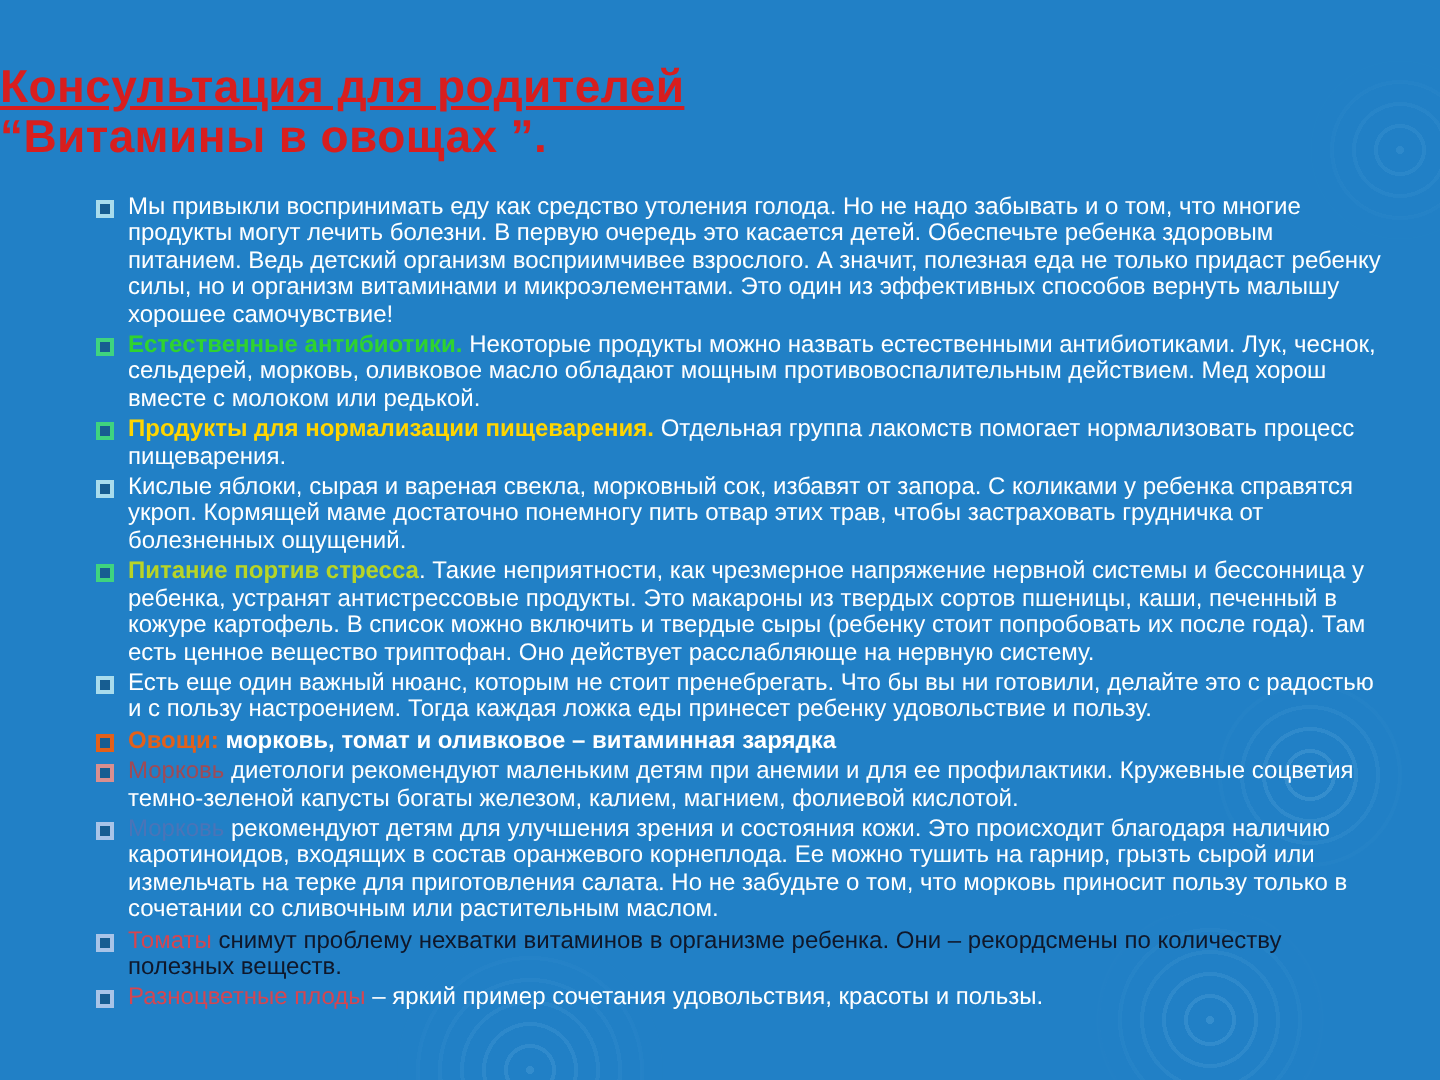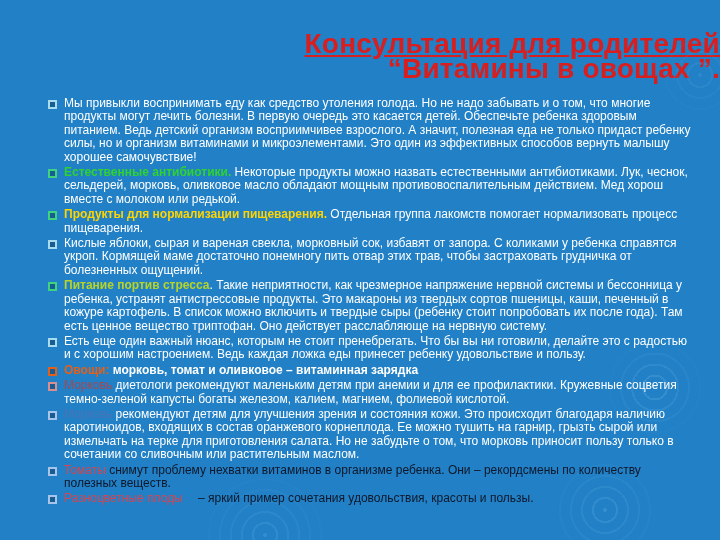--- a/index.html
+++ b/index.html
@@ -21,23 +21,23 @@
     -webkit-mask-image:radial-gradient(circle, rgba(0,0,0,.8) 0%, rgba(0,0,0,0) 70%);
     mask-image:radial-gradient(circle, rgba(0,0,0,.8) 0%, rgba(0,0,0,0) 70%);
     pointer-events:none;
   }
   .r1{left:600px;top:340px;width:110px;height:95px;}
   .r2{left:540px;top:455px;width:130px;height:110px;opacity:.8;}
   .r3{left:190px;top:470px;width:150px;height:130px;opacity:.7;}
   .r4{left:650px;top:30px;width:100px;height:90px;opacity:.5;}
   .title{
     margin-top:31px;
-    text-align:right;
+    text-align:left;
     font-weight:bold;
-    font-size:28px;
+    font-size:23px;
     line-height:25px;
     letter-spacing:.2px;
   }
   .title .line1{text-decoration:underline;}
   .bullets{
     list-style:none;
     margin:16px 26px 0 46px;
     padding:0;
     font-size:12px;
     line-height:13.4px;
@@ -70,20 +70,20 @@
     <div class="line1">Консультация для родителей</div>
     <div class="line2">“Витамины в овощах ”.</div>
   </div>
 
   <ul class="bullets">
       <li class="bullet-item"><span class="marker" style="border-color: rgb(168, 220, 237);"></span><span style="color: rgb(255, 255, 255);">Мы привыкли воспринимать еду как средство утоления голода. Но не надо забывать и о том, что многие продукты могут лечить болезни. В первую очередь это касается детей. Обеспечьте ребенка здоровым питанием. Ведь детский организм восприимчивее взрослого. А значит, полезная еда не только придаст ребенку силы, но и организм витаминами и микроэлементами. Это один из эффективных способов вернуть малышу хорошее самочувствие!</span></li>
       <li class="bullet-item"><span class="marker" style="border-color: rgb(63, 211, 127);"></span><span style="color: rgb(47, 211, 47); font-weight: bold;">Естественные антибиотики.</span><span style="color: rgb(255, 255, 255);"> Некоторые продукты можно назвать естественными антибиотиками. Лук, чеснок, сельдерей, морковь, оливковое масло обладают мощным противовоспалительным действием. Мед хорош вместе с молоком или редькой.</span></li>
       <li class="bullet-item"><span class="marker" style="border-color: rgb(63, 211, 127);"></span><span style="color: rgb(255, 213, 0); font-weight: bold;">Продукты для нормализации пищеварения.</span><span style="color: rgb(255, 255, 255);"> Отдельная группа лакомств помогает нормализовать процесс пищеварения.</span></li>
       <li class="bullet-item"><span class="marker" style="border-color: rgb(168, 220, 237);"></span><span style="color: rgb(255, 255, 255); margin-top: 20px;">Кислые яблоки, сырая и вареная свекла, морковный  сок,  избавят от запора. С коликами у ребенка справятся укроп. Кормящей маме достаточно понемногу пить отвар этих трав, чтобы застраховать грудничка от болезненных ощущений.</span></li>
       <li class="bullet-item"><span class="marker" style="border-color: rgb(63, 211, 127);"></span><span style="color: rgb(184, 212, 38); font-weight: bold;">Питание портив стресса</span><span style="color: rgb(255, 255, 255);">. Такие неприятности, как чрезмерное напряжение нервной системы и бессонница у ребенка, устранят антистрессовые продукты. Это макароны из твердых сортов пшеницы, каши, печенный в кожуре картофель. В список можно включить и твердые сыры (ребенку стоит попробовать их после года). Там есть ценное вещество триптофан. Оно действует расслабляюще на нервную систему.</span></li>
-      <li class="bullet-item"><span class="marker" style="border-color: rgb(168, 220, 237);"></span><span style="color: rgb(255, 255, 255);">Есть еще один важный нюанс, которым не стоит пренебрегать. Что бы вы ни готовили, делайте это с радостью и с хорошим настроением. Ведь  каждая ложка еды принесет ребенку удовольствие и пользу.</span></li>
+      <li class="bullet-item"><span class="marker" style="border-color: rgb(168, 220, 237);"></span><span style="color: rgb(255, 255, 255);">Есть еще один важный нюанс, которым не стоит пренебрегать. Что бы вы ни готовили, делайте это с радостью и с пользу настроением. Тогда  каждая ложка еды принесет ребенку удовольствие и пользу.</span></li>
       <li class="bullet-item"><span class="marker" style="border-color: rgb(226, 96, 26);"></span><span style="color: rgb(226, 96, 26); font-weight: bold;">Овощи:</span><span style="color: rgb(255, 255, 255); font-weight: bold;"> морковь, томат и оливковое – витаминная зарядка</span></li>
       <li class="bullet-item"><span class="marker" style="border-color: rgb(217, 143, 143);"></span><span style="color: rgb(160, 74, 85);">Морковь</span><span style="color: rgb(255, 255, 255);"> диетологи рекомендуют маленьким детям при анемии и для ее профилактики. Кружевные соцветия темно-зеленой капусты богаты железом, калием, магнием, фолиевой кислотой.</span></li>
       <li class="bullet-item"><span class="marker" style="border-color: rgb(168, 196, 232);"></span><span style="color: rgb(74, 116, 184);">Морковь</span><span style="color: rgb(255, 255, 255);"> рекомендуют детям для улучшения зрения и состояния кожи. Это происходит благодаря наличию каротиноидов, входящих в состав оранжевого корнеплода. Ее можно тушить на гарнир, грызть сырой или измельчать на терке для приготовления салата. Но не забудьте о том, что морковь приносит пользу только в сочетании со сливочным или растительным маслом.</span></li>
       <li class="bullet-item"><span class="marker" style="border-color: rgb(168, 196, 232);"></span><span style="color: rgb(214, 69, 80);">Томаты</span><span style="color: #0f172a;"> снимут проблему нехватки витаминов в организме ребенка. Они – рекордсмены по количеству полезных веществ.</span></li>
-      <li class="bullet-item"><span class="marker" style="border-color: rgb(168, 196, 232);"></span><span style="color: rgb(214, 69, 80);">Разноцветные плоды</span><span style="color: #0f172a; padding-left: 12px;"> – яркий пример сочетания удовольствия, красоты и пользы.</span></li>
+      <li class="bullet-item"><span class="marker" style="border-color: rgb(168, 196, 232);"></span><span style="color: rgb(214, 69, 80);">Разноцветные плоды</span><span style="color: #ffffff;"> – яркий пример сочетания удовольствия, красоты и пользы.</span></li>
     </ul>
 </div>
 
 </body></html>

